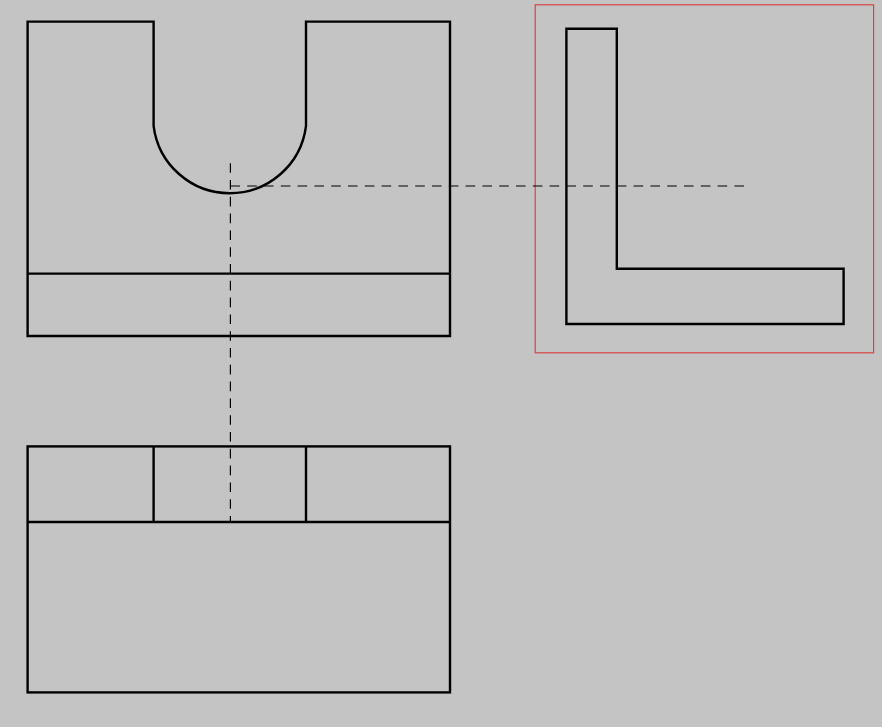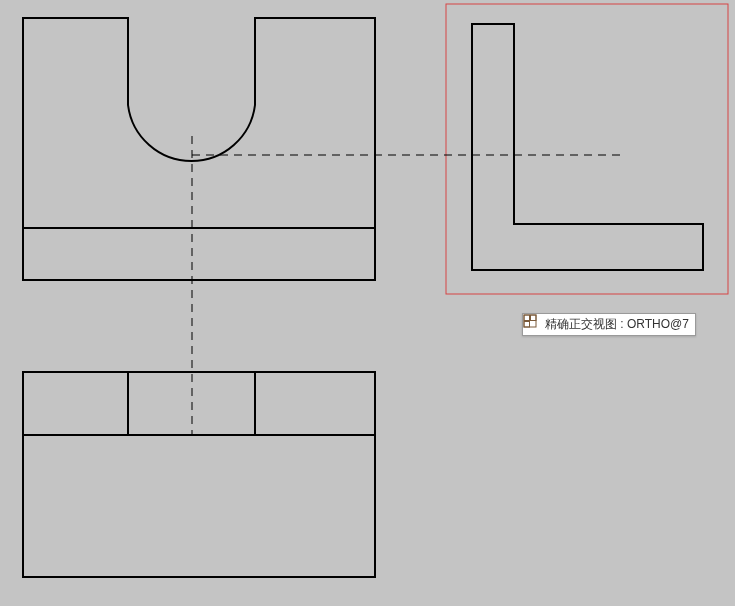--- a/index.html
+++ b/index.html
@@ -84,25 +84,14 @@
       L 472 270
       Z"></path>
   </g>
 
   <g fill="none" stroke="#000000" stroke-width="1" stroke-dasharray="8 6">
     <line x1="192" y1="136" x2="192" y2="435"></line>
     <line x1="192" y1="155" x2="625" y2="155"></line>
   </g>
 </svg>
 
-<div class="tooltip" style="left:522px; top:313px;">
-  <span class="tt-icon">
-    <svg width="14" height="14" viewBox="0 0 14 14">
-      <rect x="1" y="1" width="12" height="12" fill="none" stroke="#7a5a3a" stroke-width="1"></rect>
-      <rect x="1" y="1" width="5.5" height="5.5" fill="none" stroke="#7a5a3a" stroke-width="1"></rect>
-      <rect x="7.5" y="1" width="5.5" height="5.5" fill="none" stroke="#7a5a3a" stroke-width="1"></rect>
-      <rect x="1" y="7.5" width="5.5" height="5.5" fill="none" stroke="#7a5a3a" stroke-width="1"></rect>
-    </svg>
-  </span>
-  <span>精确正交视图 : ORTHO@7</span>
-</div>
 
 </div>
 
 </body></html>

